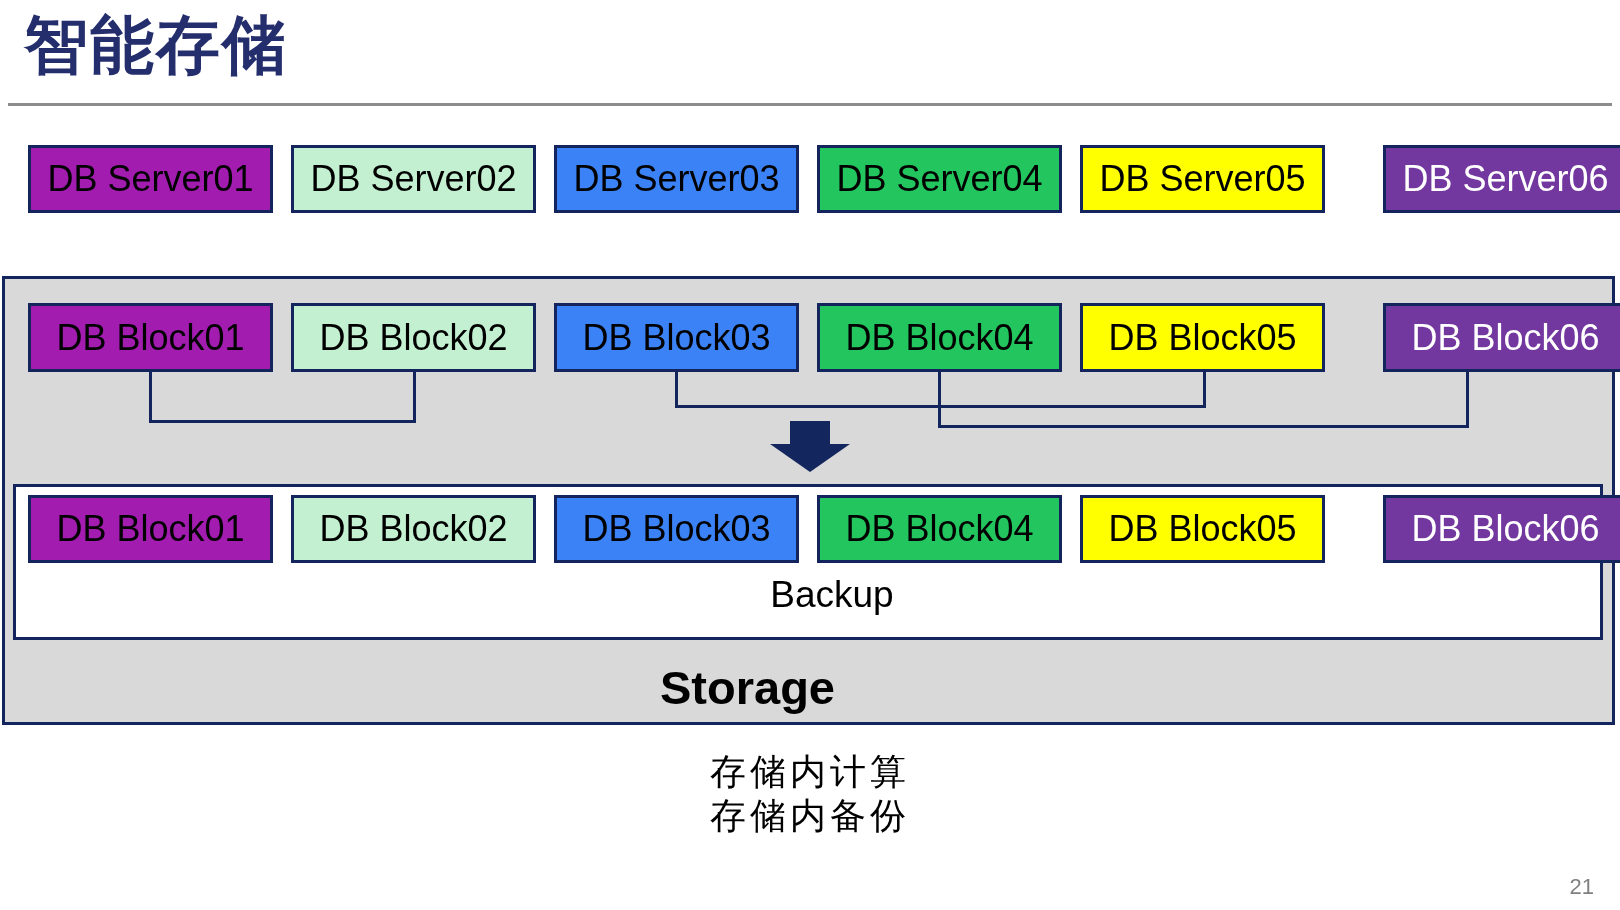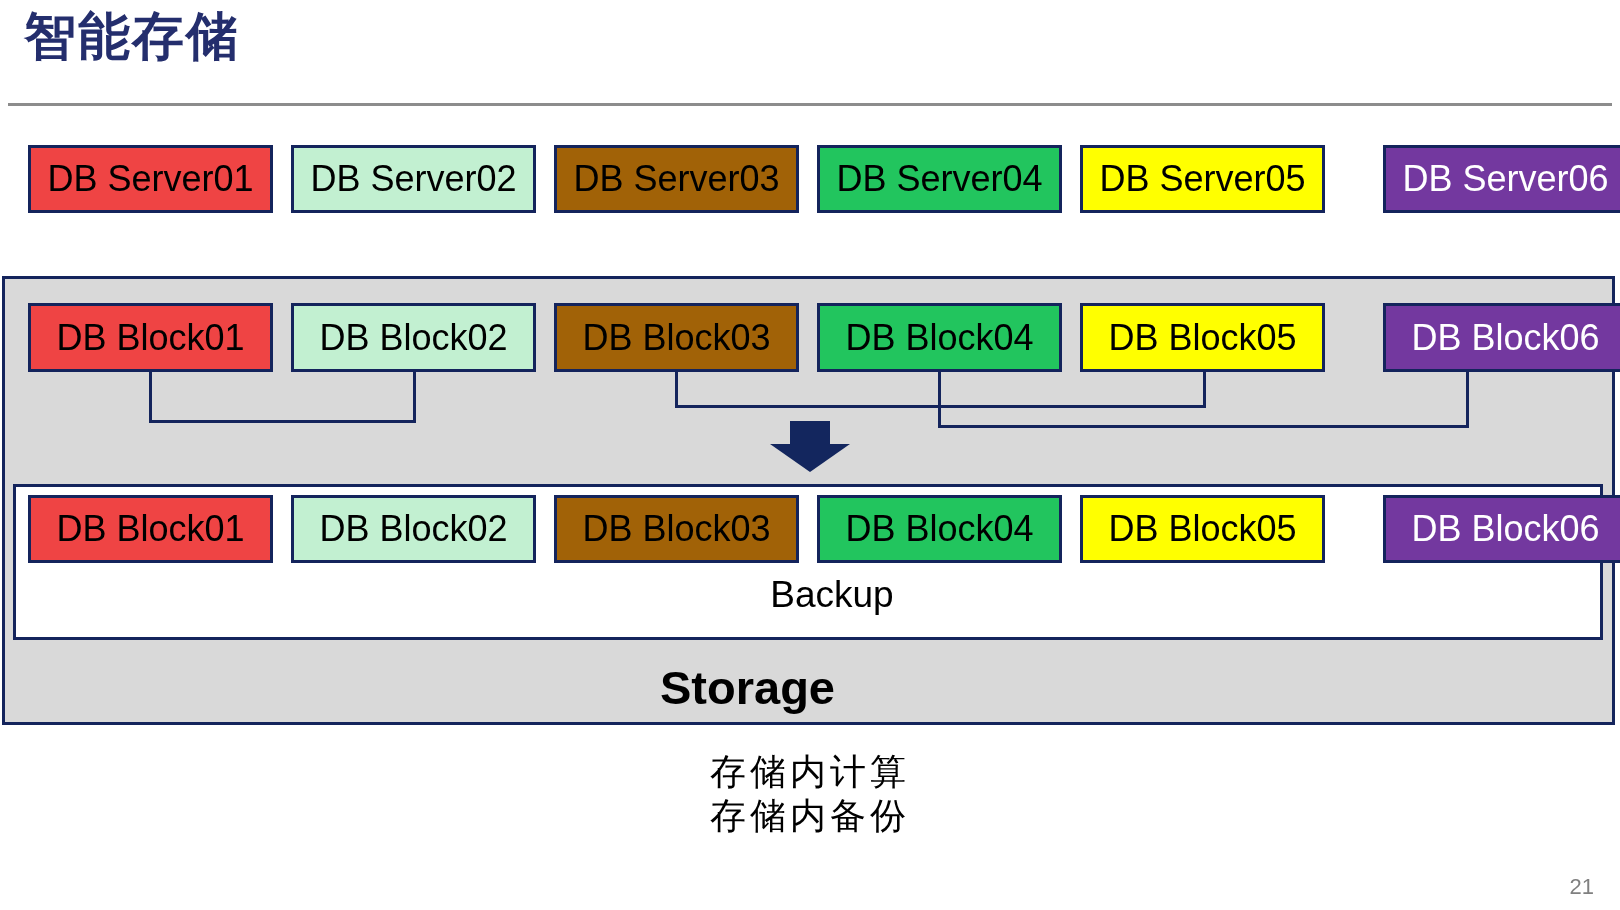--- a/index.html
+++ b/index.html
@@ -1,34 +1,34 @@
 <!DOCTYPE html>
 <html><head>
 <meta charset="utf-8">
 <style>
   html,body{margin:0;padding:0;background:#fff;}
   .slide{
     position:relative;width:1620px;height:910px;background:#ffffff;overflow:hidden;
     font-family:"Liberation Sans", sans-serif;
   }
   .title{
-    position:absolute;left:24px;top:2px;font-size:52px;font-weight:bold;
+    position:absolute;left:24px;top:2px;font-size:64px;font-weight:bold;
     color:#242E6D;letter-spacing:2px;white-space:nowrap;
   }
   .title-rule{position:absolute;left:8px;top:103px;width:1604px;height:3px;background:#8C8C8C;}
 
   
   .box{
     position:absolute;width:245px;height:68px;border:3px solid #14245C;
     box-sizing:border-box;display:flex;align-items:center;justify-content:center;
     font-size:36px;color:#000;white-space:nowrap;
   }
   .c0{left:28px;}  .c1{left:291px;} .c2{left:554px;}
   .c3{left:817px;} .c4{left:1080px;} .c5{left:1343px;margin-left:40px;}
-  .f0{background:#ef4444;} .f1{background:#C2F0D1;} .f2{background:#a16207;}
+  .f0{background:#a21caf;} .f1{background:#C2F0D1;} .f2{background:#3b82f6;}
   .f3{background:#22c55e;} .f4{background:#FFFF00;} .f5{background:#73389F;color:#ffffff;}
   .row-servers .box{top:145px;}
   .row-blocks-top .box{top:303px;height:69px;}
   .row-blocks-bottom .box{top:495px;}
 
   .storage-outer{
     position:absolute;left:2px;top:276px;width:1613px;height:449px;
     background:#D9D9D9;border:3px solid #14245C;box-sizing:border-box;
   }
   .backup-inner{

